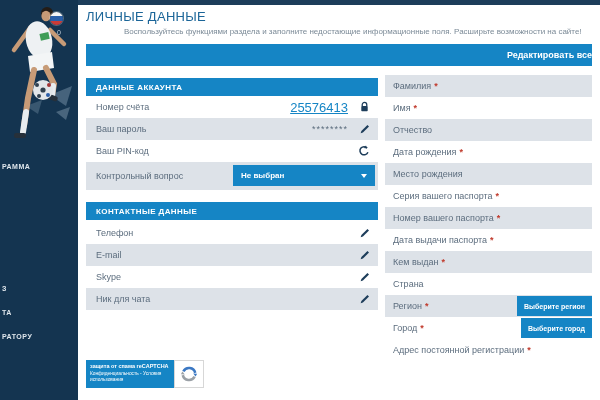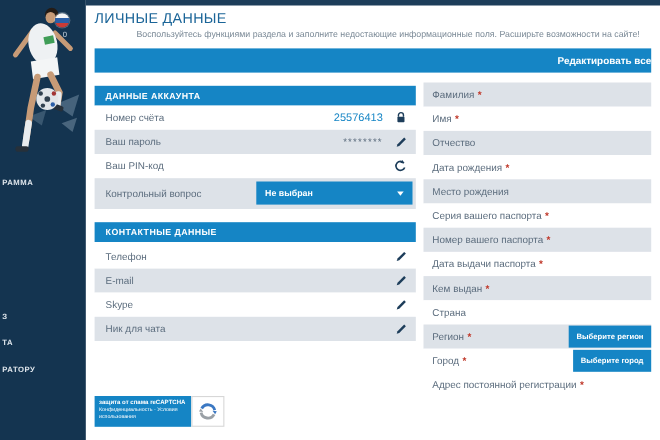--- a/index.html
+++ b/index.html
@@ -28,21 +28,21 @@
            font-size:8px;font-weight:bold;letter-spacing:.4px;display:flex;align-items:center;padding-left:10px;box-sizing:border-box;}
 
   .lrow{position:absolute;left:86px;width:292px;height:22px;display:flex;align-items:center;
         padding:0 8px 0 10px;box-sizing:border-box;background:#fff;}
   .rrow{position:absolute;left:385px;width:207px;height:22px;display:flex;align-items:center;
         padding:0 2px 0 8px;box-sizing:border-box;background:#fff;}
   .alt{background:#dde2e8;}
   .lbl{font-size:9px;color:#5c6d7e;}
   .req{font-size:9px;color:#c0392b;margin-left:3px;font-weight:bold;}
   .spacer{flex:1;}
-  .val{font-size:10px;color:#1585c5;margin-right:10px;}
+  .val{font-size:13px;color:#1585c5;margin-right:10px;text-decoration:underline;}
   .pwd{font-size:9px;color:#5c6d7e;letter-spacing:1px;margin-right:10px;}
   .ic{width:12px;height:12px;display:inline-flex;align-items:center;justify-content:center;cursor:pointer;}
 
   .dd{position:absolute;left:147px;top:3px;width:142px;height:21px;background:#1585c5;color:#fff;
       display:flex;align-items:center;padding:0 8px;box-sizing:border-box;cursor:pointer;}
   .ddtext{font-size:8px;font-weight:bold;}
   .chev{margin-left:auto;width:0;height:0;border-left:3.5px solid transparent;border-right:3.5px solid transparent;border-top:4px solid #fff;}
 
   .rbtn{position:absolute;right:0;top:1px;height:20px;background:#1585c5;border:none;color:#fff;
         font-family:"Liberation Sans",sans-serif;font-size:7px;font-weight:bold;padding:0 7px;cursor:pointer;}

